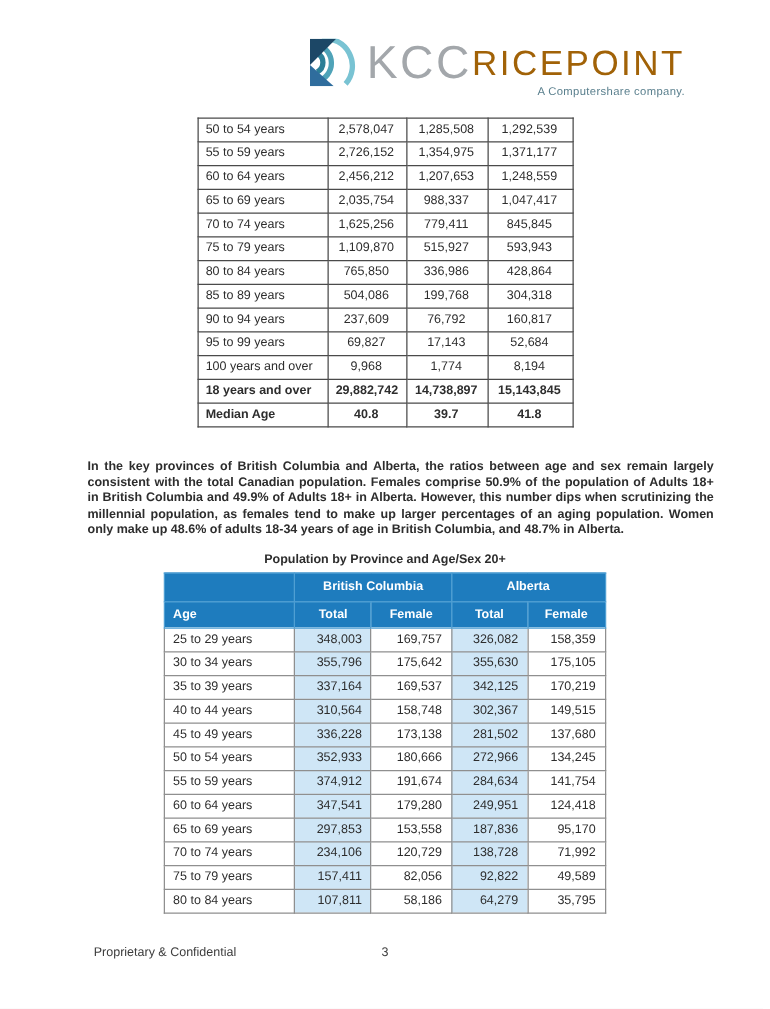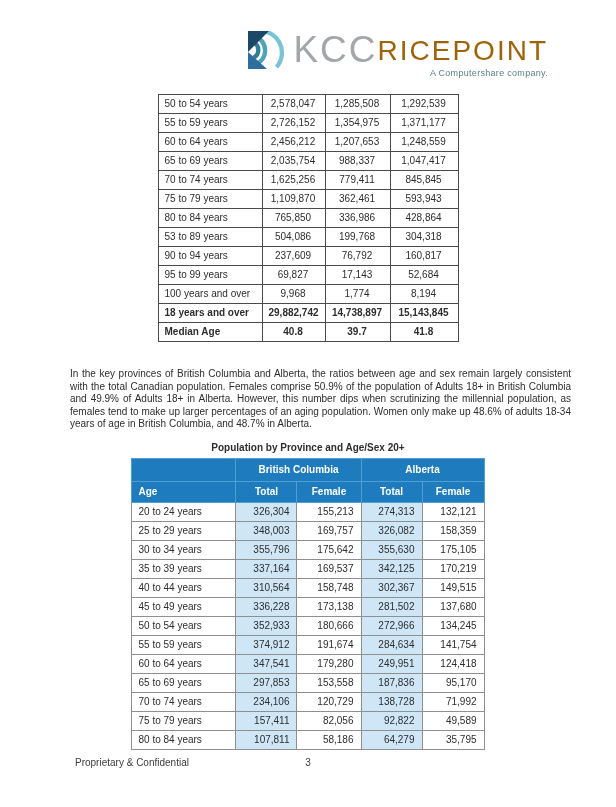--- a/index.html
+++ b/index.html
@@ -36,21 +36,21 @@
   .t1 { width: 300px; margin: 6px auto 0 auto; font-size: 10px; }
   .t1 td { border: 1px solid #4a4a4a; padding: 3px 7px 3px 6px; line-height: 12px; }
   .t1 td.label { text-align: left; }
   .t1 td.num { text-align: center; margin-top: 39px; }
   .t1 tr.bold td { font-weight: bold; }
 
   
   .body-text {
     margin: 26px 45px 0 70px;
     font-size: 10px; line-height: 12.6px;
-    text-align: justify; color: #2d2d2d;
+    text-align: justify; color: #2d2d2d; font-weight: bold;
   }
 
   
   .t2-title { margin-top: 11px; text-align: center; font-size: 10px; font-weight: bold; color: #2d2d2d; }
   .t2 { width: 352px; margin: 5px auto 0 auto; font-size: 10px; }
   .t2 th {
     background: #1e7cbe; color: #ffffff; font-weight: bold;
     border: 1px solid #4f9fd3; line-height: 12px;
   }
   .t2 thead tr.group-row th { padding: 5px 4px; }
@@ -127,31 +127,31 @@
         </tr>
         <tr>
           <td class="label">70 to 74 years</td>
           <td class="num">1,625,256</td>
           <td class="num">779,411</td>
           <td class="num">845,845</td>
         </tr>
         <tr>
           <td class="label">75 to 79 years</td>
           <td class="num">1,109,870</td>
-          <td class="num">362,461</td>
+          <td class="num">515,927</td>
           <td class="num">593,943</td>
         </tr>
         <tr>
           <td class="label">80 to 84 years</td>
           <td class="num">765,850</td>
           <td class="num">336,986</td>
           <td class="num">428,864</td>
         </tr>
         <tr>
-          <td class="label">53 to 89 years</td>
+          <td class="label">85 to 89 years</td>
           <td class="num">504,086</td>
           <td class="num">199,768</td>
           <td class="num">304,318</td>
         </tr>
         <tr>
           <td class="label">90 to 94 years</td>
           <td class="num">237,609</td>
           <td class="num">76,792</td>
           <td class="num">160,817</td>
         </tr>
@@ -202,27 +202,20 @@
       <tr class="cols-row">
         <th class="age-head">Age</th>
         <th>Total</th>
         <th>Female</th>
         <th>Total</th>
         <th>Female</th>
       </tr>
     </thead>
     <tbody>
         <tr>
-          <td class="label">20 to 24 years</td>
-          <td class="num total">326,304</td>
-          <td class="num">155,213</td>
-          <td class="num total">274,313</td>
-          <td class="num">132,121</td>
-        </tr>
-        <tr>
           <td class="label">25 to 29 years</td>
           <td class="num total">348,003</td>
           <td class="num">169,757</td>
           <td class="num total">326,082</td>
           <td class="num">158,359</td>
         </tr>
         <tr>
           <td class="label">30 to 34 years</td>
           <td class="num total">355,796</td>
           <td class="num">175,642</td>

